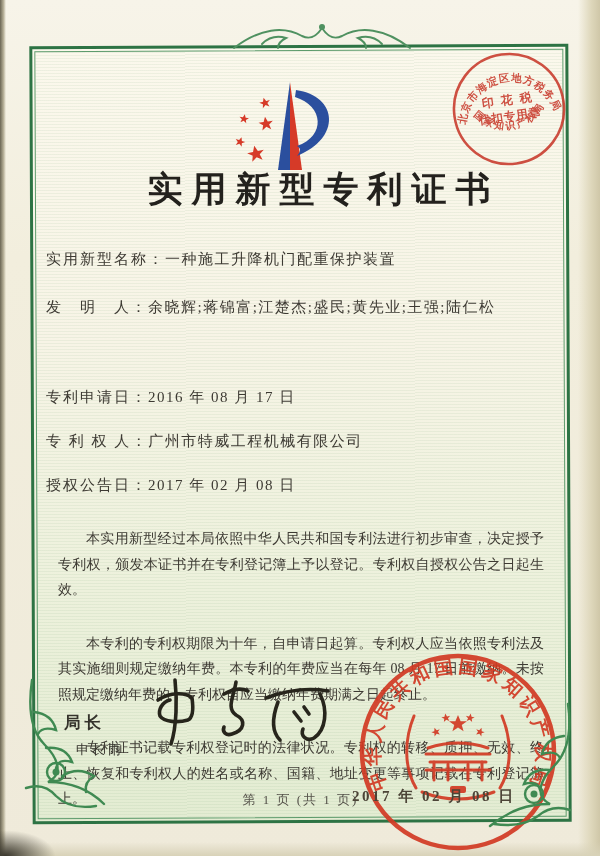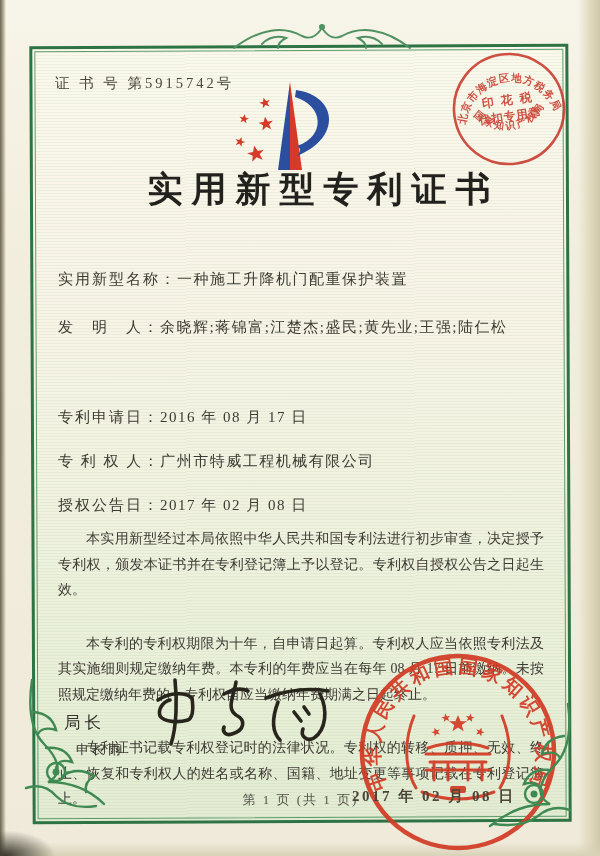--- a/index.html
+++ b/index.html
@@ -29,28 +29,28 @@
     position:absolute; inset:2px; border:1px solid #5d9b6c;
     background:repeating-linear-gradient(180deg, rgba(120,165,120,0.10) 0 1px, rgba(0,0,0,0) 1px 3px);
   }
   .cert-no {
     position:absolute; left:55px; top:74px; font-size:14.5px; letter-spacing:3px; color:#4a463c;
   }
   .title {
     position:absolute; left:31px; top:166px; width:539px; text-align:center;
     font-size:35px; font-weight:bold; letter-spacing:9px; color:#23211d;margin-left:23px;
   }
-  .field-row { position:absolute; left:58px; font-size:15px; color:#3d3a33; letter-spacing:1.5px; white-space:nowrap;margin-top:20px; }
+  .field-row { position:absolute; left:46px; font-size:15px; color:#3d3a33; letter-spacing:1.5px; white-space:nowrap; }
   .field-row .lbl { letter-spacing:2px; }
   .paras {
     position:absolute; left:58px; top:498px; width:486px;
     font-size:14px; line-height:25.5px; color:#3d3a33; text-align:justify;
   }
   .paras p { text-indent:2em;margin-top:28px; }
-  .officer-title { position:absolute; left:64px; top:712px; font-size:16.5px; letter-spacing:4px; color:#35332c; }
+  .officer-title { position:absolute; left:64px; top:712px; font-size:16.5px; letter-spacing:4px; color:#35332c;font-weight:bold; }
   .officer-name  { position:absolute; left:76px; top:741px; font-size:13px; letter-spacing:3px; color:#35332c; }
   .footer {
     position:absolute; left:31px; top:791px; width:539px; text-align:center;
     font-size:13px; letter-spacing:2px; color:#55524a;
   }
   .sig-svg  { position:absolute; left:148px; top:670px; z-index:6; }
   .logo-svg { position:absolute; left:228px; top:80px; }
   .stamp-seal-svg { position:absolute; left:446px; top:46px; transform:rotate(-8deg); opacity:0.88; }
   .main-seal-svg  { position:absolute; left:356px; top:650px; opacity:0.92; z-index:4; }
   .seal-date {
@@ -101,21 +101,20 @@
     <g fill="none" stroke="#3f8a52" stroke-width="2.4" stroke-linecap="round">
       <path d="M100,2 C104,30 100,50 86,64 C72,78 66,94 82,102 C60,102 42,108 22,124"></path>
       <path d="M96,34 q-18,2 -22,18 q14,-4 18,4"></path>
       <path d="M82,68 q-20,-2 -26,14 q14,-4 16,6"></path>
       <circle cx="66" cy="92" r="9"></circle>
       <circle cx="66" cy="92" r="3.5" fill="#3f8a52" stroke="none"></circle>
       <path d="M102,108 q-18,-6 -32,6 q-16,12 -44,8"></path>
     </g>
   </svg>
 
-  <div class="cert-no">证 书 号 第5915742号</div>
 
   <svg class="stamp-seal-svg" width="126" height="126" viewBox="0 0 126 126">
     <defs>
       <path id="stArcTop" d="M18,72 A46,46 0 0 1 108,72"></path>
       <path id="stArcBot" d="M21,52 A44,44 0 0 0 105,52"></path>
     </defs>
     <circle cx="63" cy="63" r="55" fill="none" stroke="#c8392b" stroke-width="2.6"></circle>
     <text font-size="10.5" fill="#c8392b" letter-spacing="1" font-weight="bold">
       <textPath href="#stArcTop" startOffset="50%" text-anchor="middle">北京市海淀区地方税务局</textPath>
     </text>

